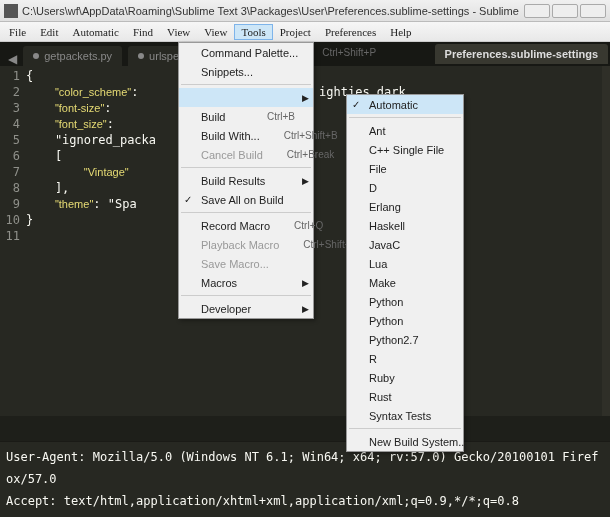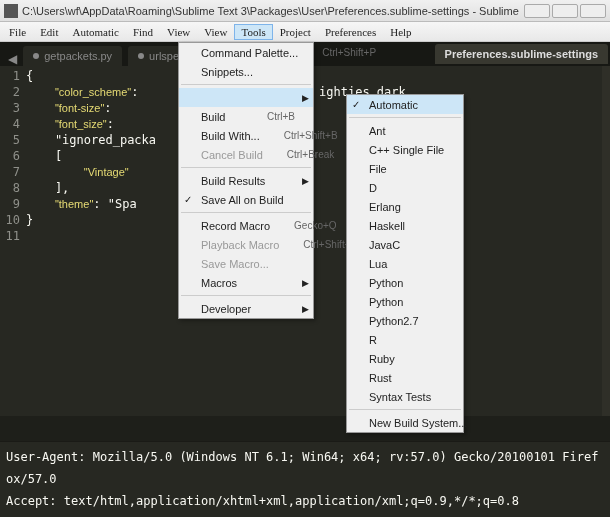--- a/index.html
+++ b/index.html
@@ -126,21 +126,21 @@
       <span class="lbl">Build Results</span>
       <span class="arrow">▶</span>
     </div>
     <div class="ditem">
       <span class="check">✓</span>
       <span class="lbl">Save All on Build</span>
     </div>
     <div class="sep"></div>
     <div class="ditem">
       <span class="lbl">Record Macro</span>
-      <span class="sc">Gecko+Q</span>
+      <span class="sc">Ctrl+Q</span>
     </div>
     <div class="ditem disabled">
       <span class="lbl">Playback Macro</span>
       <span class="sc">Ctrl+Shift+Q</span>
     </div>
     <div class="ditem disabled">
       <span class="lbl">Save Macro...</span>
     </div>
     <div class="ditem">
       <span class="lbl">Macros</span>
@@ -176,20 +176,23 @@
     <div class="ditem">
       <span class="lbl">Haskell</span>
     </div>
     <div class="ditem">
       <span class="lbl">JavaC</span>
     </div>
     <div class="ditem">
       <span class="lbl">Lua</span>
     </div>
     <div class="ditem">
+      <span class="lbl">Make</span>
+    </div>
+    <div class="ditem">
       <span class="lbl">Python</span>
     </div>
     <div class="ditem">
       <span class="lbl">Python</span>
     </div>
     <div class="ditem">
       <span class="lbl">Python2.7</span>
     </div>
     <div class="ditem">
       <span class="lbl">R</span>

